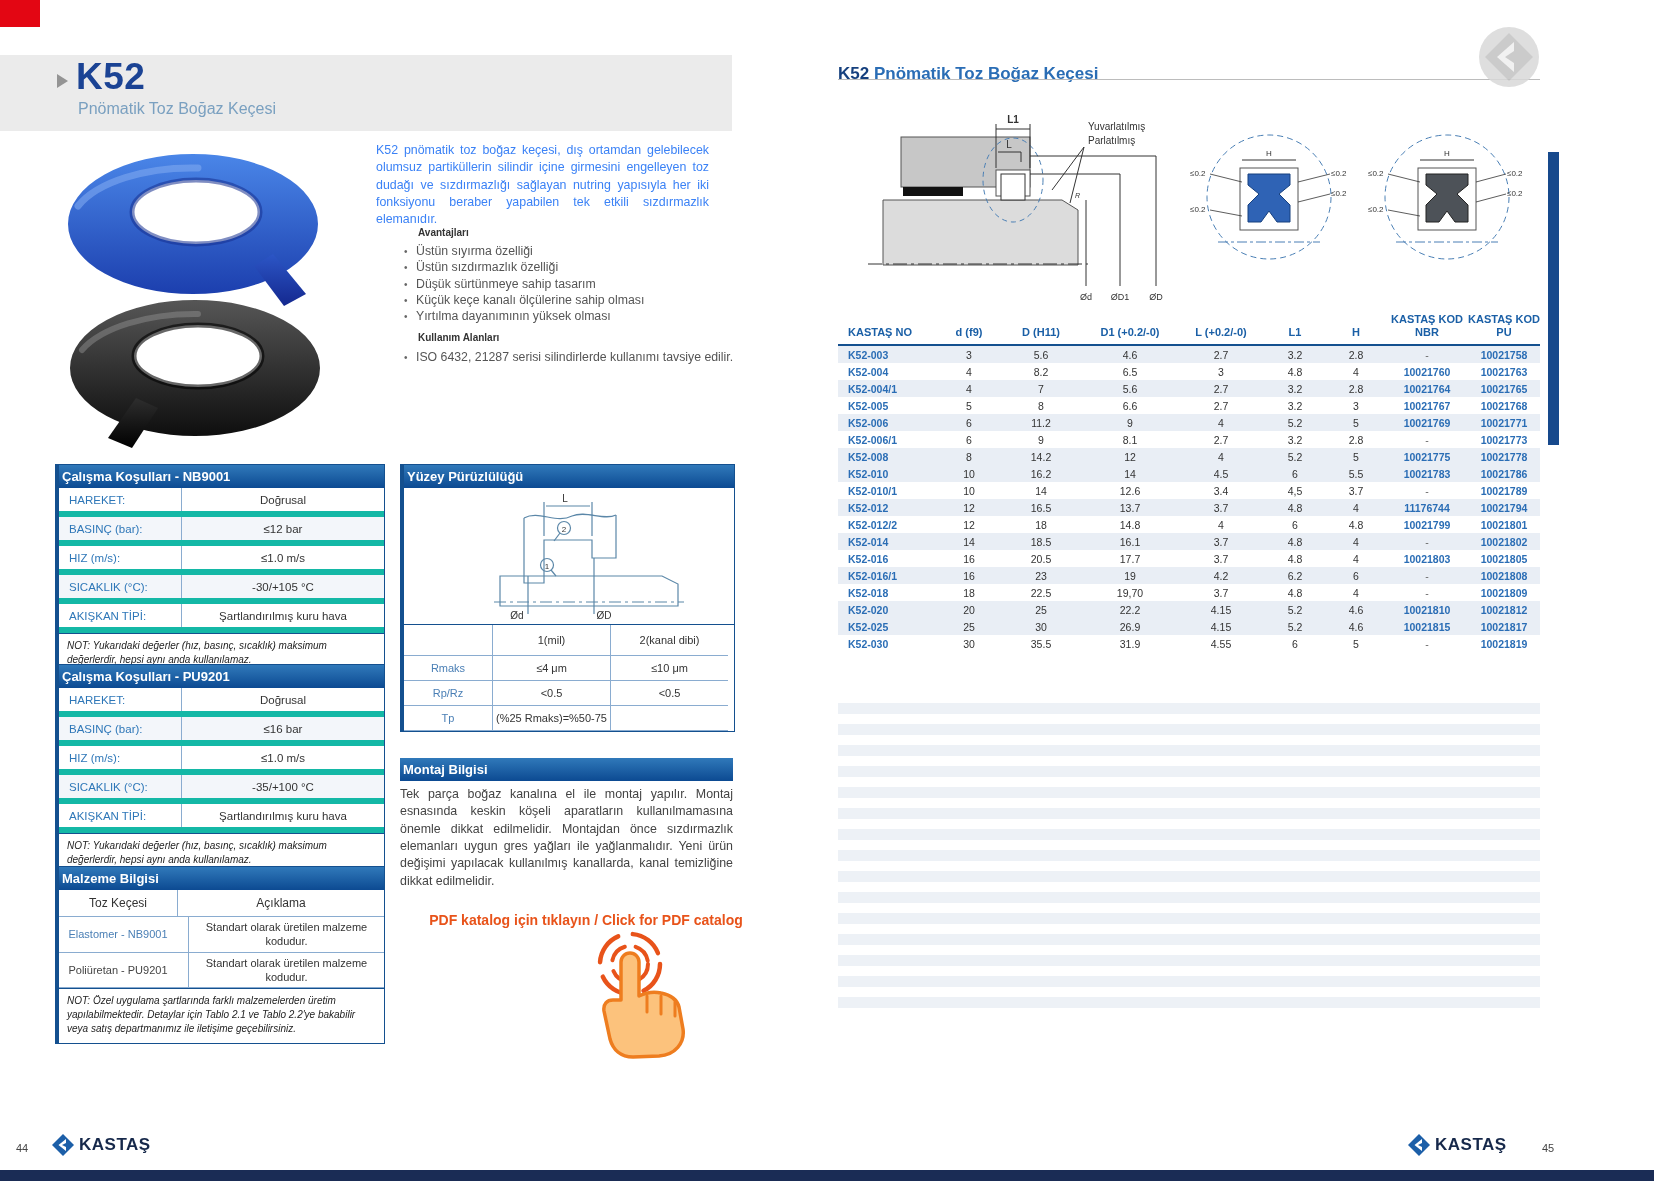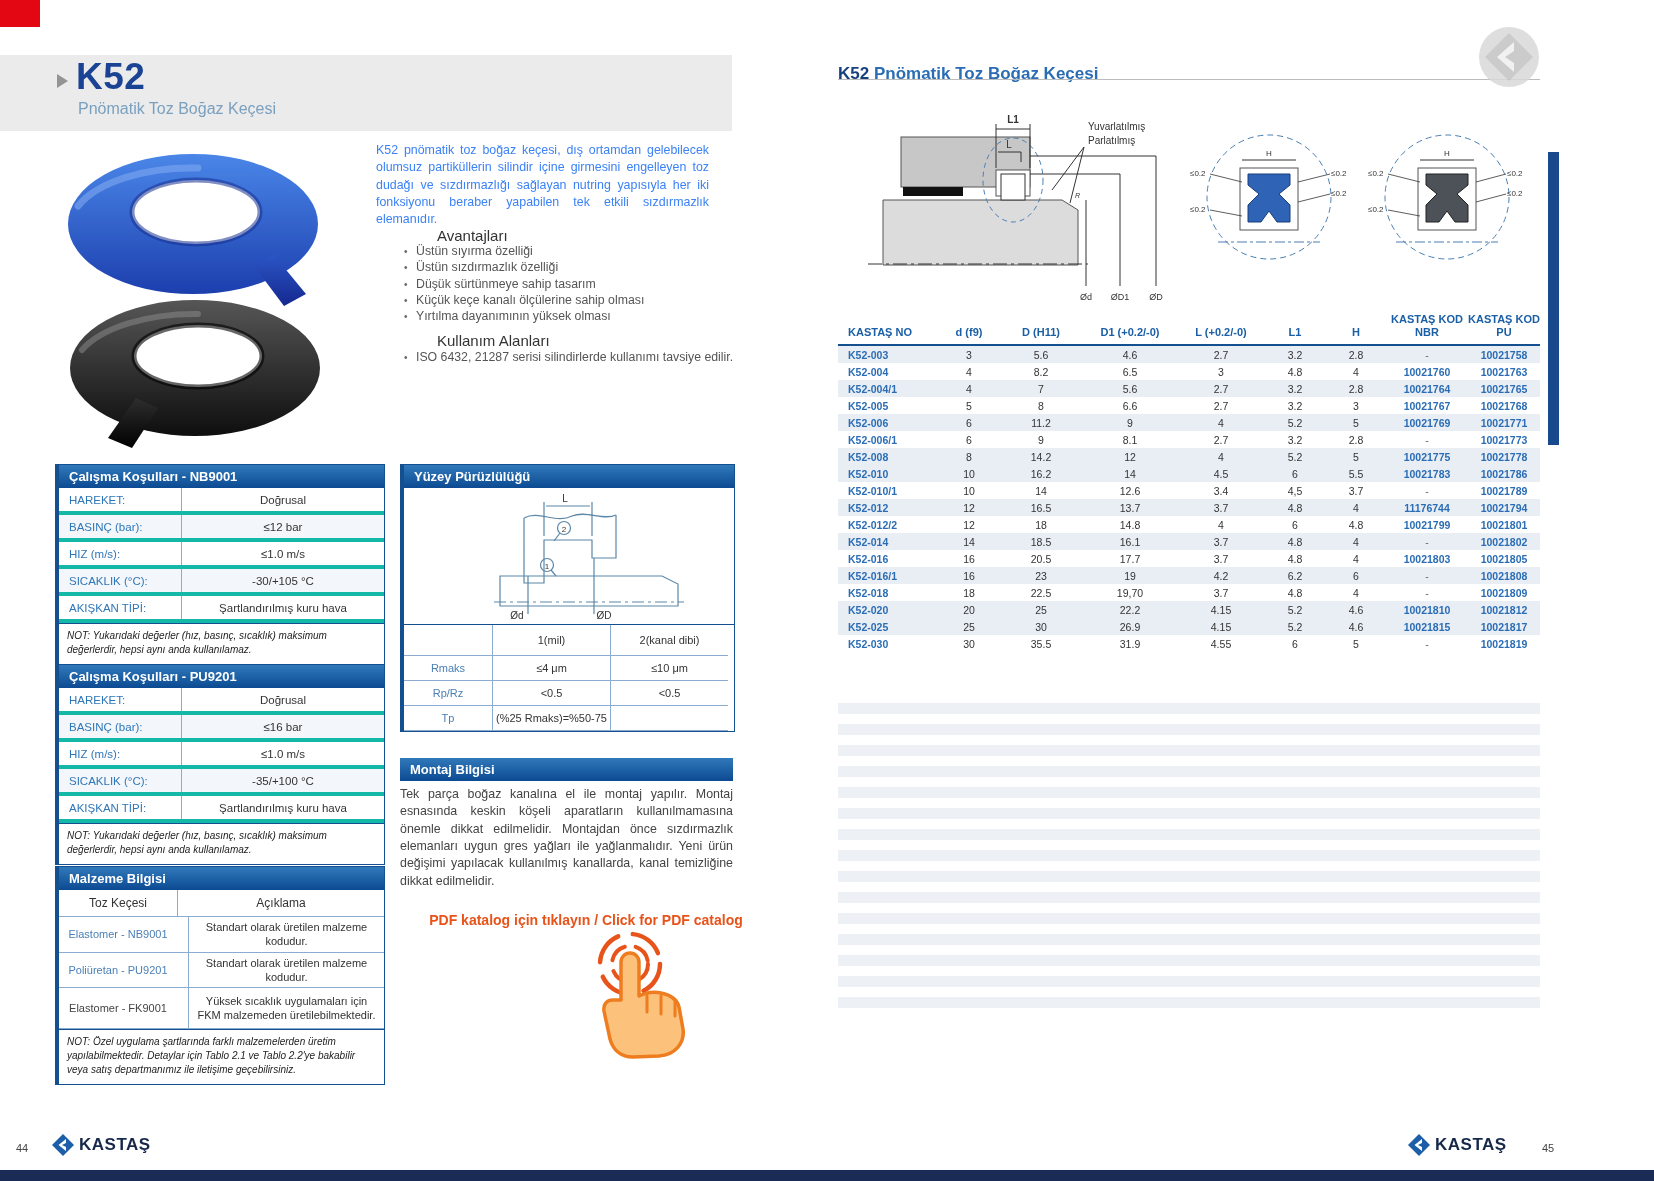--- a/index.html
+++ b/index.html
@@ -9,30 +9,30 @@
 
   
   #hdr-band{left:0;top:55px;width:732px;height:76px;background:#ebebeb;}
   #hdr-arrow{left:57px;top:74px;width:0;height:0;border-left:11px solid #949494;
              border-top:7px solid transparent;border-bottom:7px solid transparent;}
   #hdr-code{left:76px;top:56px;font-size:37px;font-weight:bold;color:#1b4394;letter-spacing:.5px;}
   #hdr-sub{left:78px;top:100px;font-size:16px;color:#7aa0c0;}
 
   
   #intro{left:376px;top:142px;width:333px;font-size:12.4px;line-height:1.4;color:#3b82f6;text-align:justify;}
-  .blk-title{font-weight:normal;font-size:15px;color:#333;margin-left:19px;}
+  .blk-title{font-weight:bold;font-size:10px;color:#333;}
   ul.plain{list-style:none;margin:0;padding:0;}
   ul.plain li{font-size:12.3px;color:#555;line-height:16.3px;padding-left:12px;position:relative;}
   ul.plain li:before{content:"•";position:absolute;left:0;color:#666;font-size:10px;top:1px;}
 
   
   .box{position:absolute;border:1px solid #14508f;border-left:4px solid #14508f;background:#fff;}
   .bar{background:linear-gradient(180deg,#3079ba 0%,#0c4a92 100%);color:#fff;font-weight:bold;
-       font-size:13px;height:23px;line-height:23px;padding-left:10px;}
-  .kv-row{display:flex;align-items:stretch;height:23px;border-bottom:4px solid #14b8a6;}
+       font-size:13px;height:23px;line-height:23px;padding-left:3px;}
+  .kv-row{display:flex;align-items:stretch;height:23px;border-bottom:6px solid #14b8a6;}
   .kv-row:nth-child(even){background:#f3f6fa;}
   .kv-label{width:112px;padding-left:10px;color:#2e77b8;font-size:11.5px;display:flex;align-items:center;}
   .kv-val{flex:1;border-left:1px solid #8aacd0;font-size:11.5px;color:#333;
           display:flex;align-items:center;justify-content:center;text-align:center;}
   .note{font-style:italic;font-size:10px;color:#222;padding:5px 8px 7px;border-top:1px solid #14508f;line-height:1.4;}
 
   .mat-head{display:flex;height:26px;border-bottom:1px solid #8aacd0;font-size:12px;color:#333;}
   .mat-head div{display:flex;align-items:center;justify-content:center;}
   .mat-c1{width:118px;}
   .mat-c2{flex:1;border-left:1px solid #8aacd0;}
@@ -208,24 +208,20 @@
       <div class="mat-c2">Açıklama</div>
     </div>
     <div id="mat-rows">
         <div class="mat-row" style="min-height: 30px;">
           <div class="mat-c1">Elastomer - NB9001</div>
           <div class="mat-c2">Standart olarak üretilen malzeme kodudur.</div>
         </div>
         <div class="mat-row" style="min-height: 30px;">
           <div class="mat-c1">Poliüretan - PU9201</div>
           <div class="mat-c2">Standart olarak üretilen malzeme kodudur.</div>
-        </div>
-        <div class="mat-row" style="min-height: 40px;">
-          <div class="mat-c1">Elastomer - FK9001</div>
-          <div class="mat-c2">Yüksek sıcaklık uygulamaları için FKM malzemeden üretilebilmektedir.</div>
         </div>
       </div>
     <div class="note">NOT: Özel uygulama şartlarında farklı malzemelerden üretim yapılabilmektedir. Detaylar için Tablo 2.1 ve Tablo 2.2'ye bakabilir veya satış departmanımız ile iletişime geçebilirsiniz.</div>
   </div>
 
   <div class="box" id="surf-box" style="left:400px;top:464px;width:330px;">
     <div class="bar">Yüzey Pürüzlülüğü</div>
     <svg width="328" height="132" viewBox="0 0 328 132">
       <g stroke="#5b87a8" fill="none" stroke-width="1.2">
         <path d="M120,30 C135,22 152,36 168,28 C182,22 200,33 212,27"></path>

